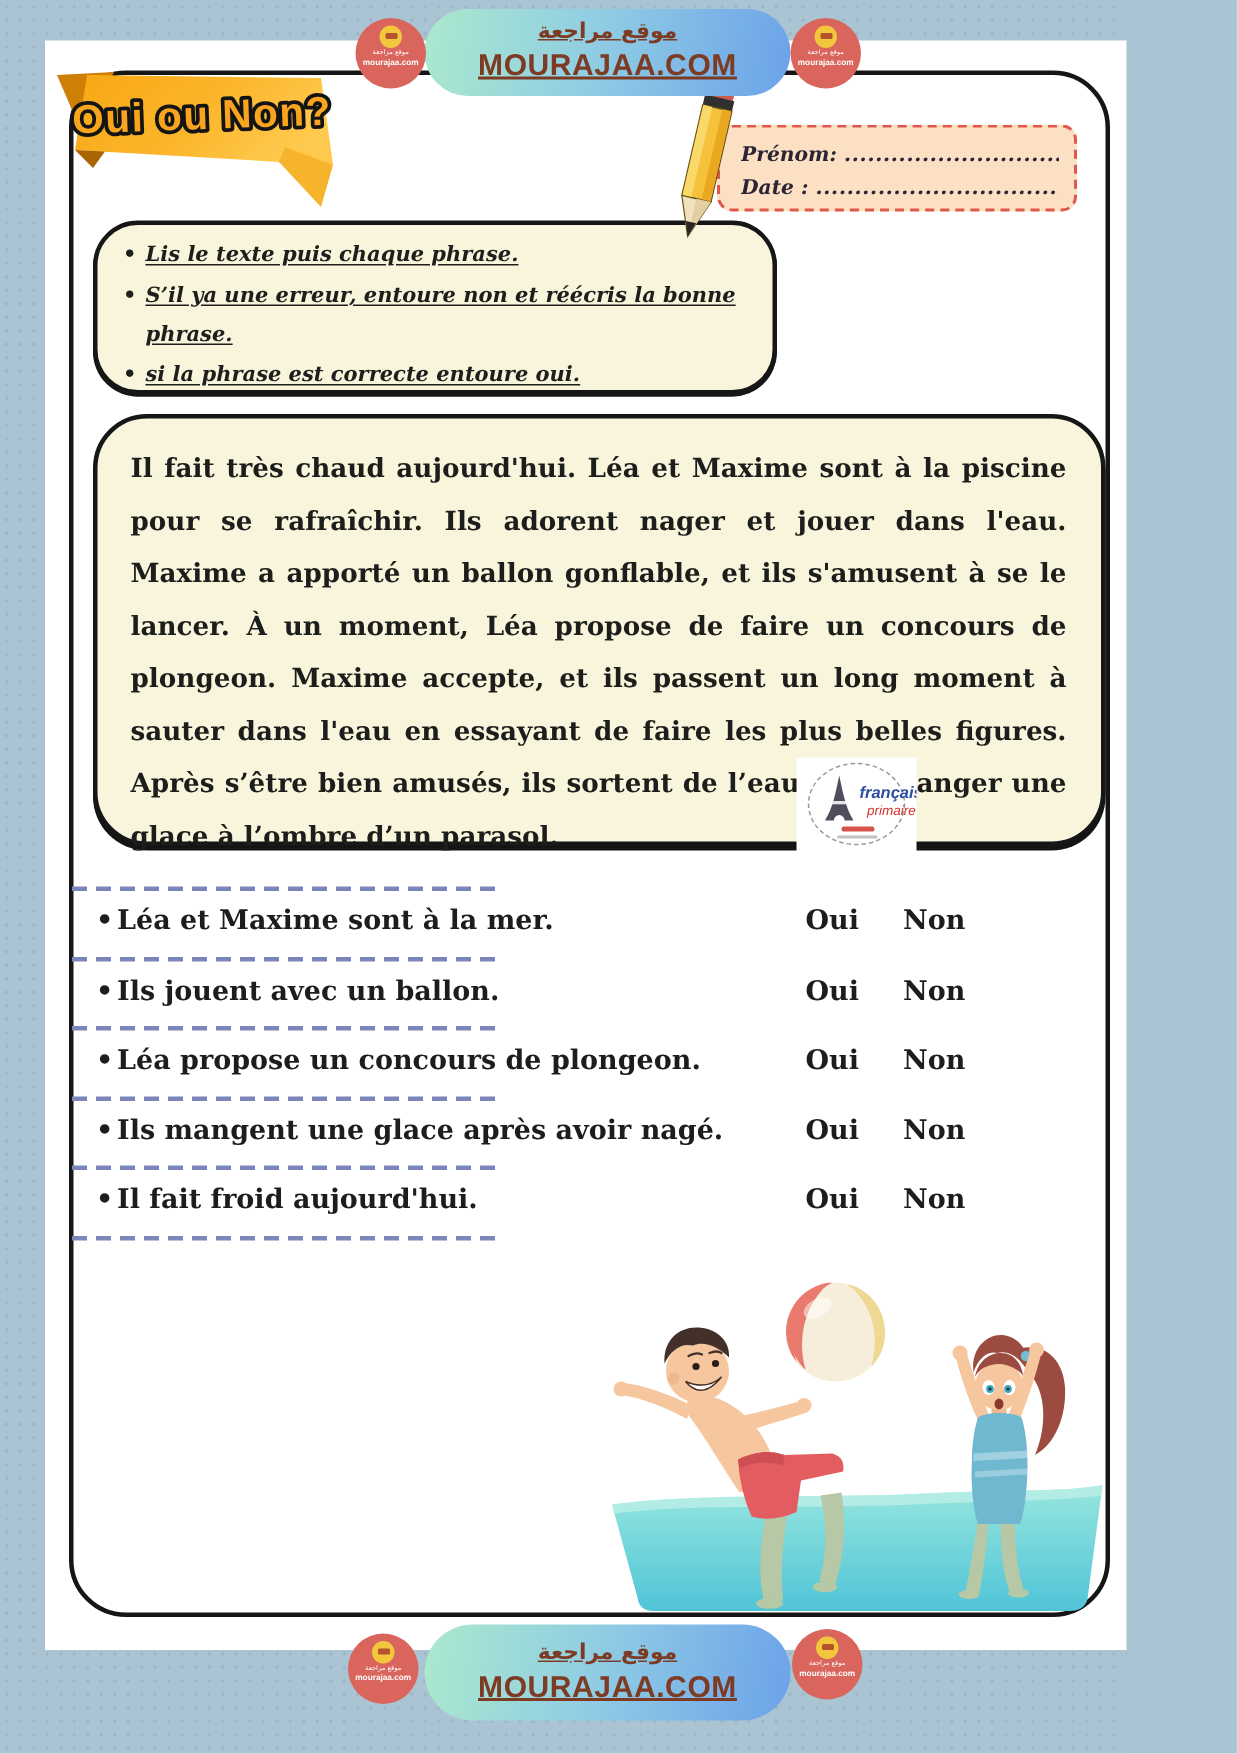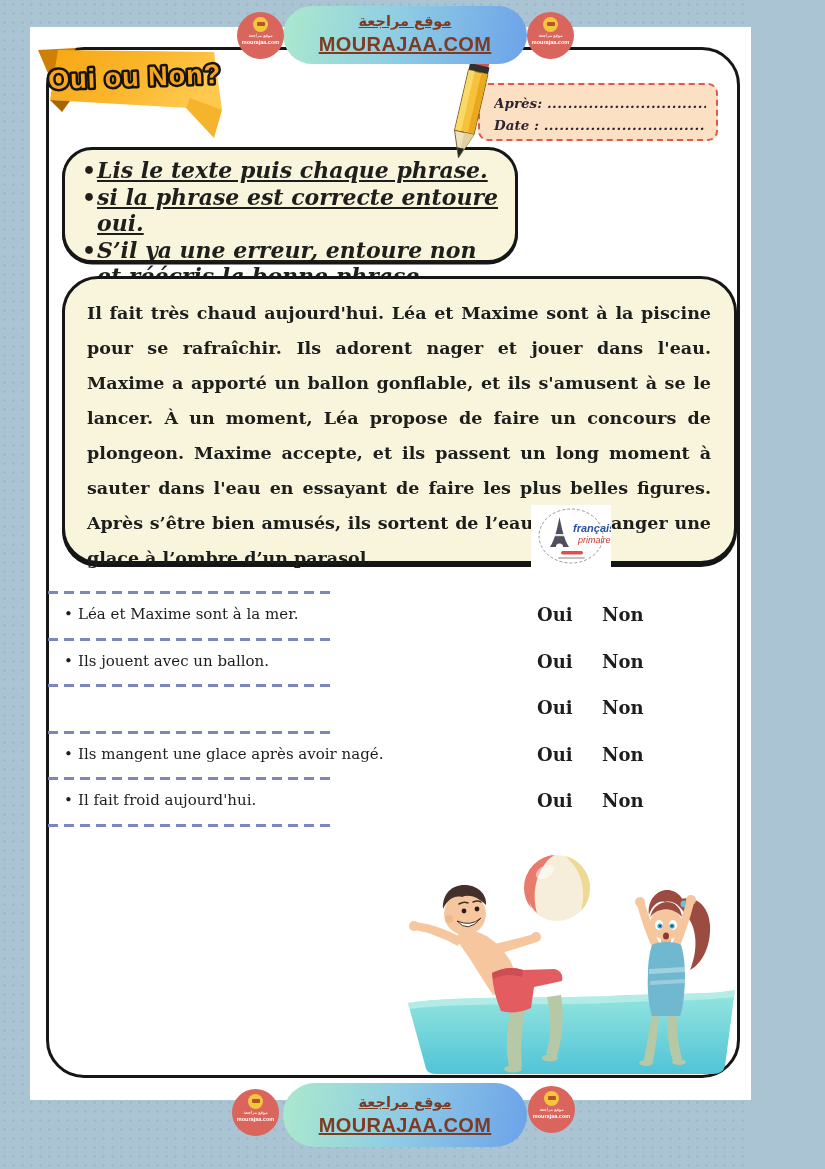--- a/index.html
+++ b/index.html
@@ -39,39 +39,39 @@
   .namebox{position:absolute;left:478px;top:83px;width:240px;height:58px;box-sizing:border-box;z-index:3;
     background:#fce0c4;border:2px dashed #e0574b;border-radius:10px;padding:7px 10px 0 14px;}
   .nd-line{font-style:italic;font-weight:700;font-size:13.5px;line-height:22px;color:#2a2433;
     white-space:nowrap;overflow:hidden;}
   .nd-line .dots{font-weight:600;letter-spacing:.5px;}
 
   
   .instrbox{position:absolute;left:62px;top:147px;width:456px;height:116px;box-sizing:border-box;z-index:2;
     background:#f8f5dc;border:3px solid #161616;border-radius:30px;padding:7px 12px 0 16px;
     box-shadow:0 1.5px 0 #161616;}
-  .instr-item{position:relative;padding-left:16px;font-style:italic;font-weight:600;font-size:22px;
+  .instr-item{position:relative;padding-left:16px;font-style:italic;font-weight:600;font-size:14px;
     line-height:26.5px;color:#1e1e1c;}
   .instr-item::before{content:"•";position:absolute;left:1px;top:0;font-style:normal;}
   .instr-item .u{text-decoration:underline;text-underline-offset:2px;}
 
   
   .textbox{position:absolute;left:62px;top:276px;width:675px;height:288px;box-sizing:border-box;z-index:2;
     background:#f8f5dc;border:3px solid #161616;border-radius:36px;padding:17px 23px 0 22px;
     box-shadow:0 3px 0 #141414;}
   .reading{font-size:17.5px;font-weight:600;line-height:35px;color:#1d1d1b;text-align:justify;}
   .minilogo{position:absolute;left:531px;top:505px;width:80px;height:66px;background:#fff;z-index:3;}
 
   
   .questions{position:absolute;left:46px;top:591px;width:694px;z-index:2;}
   .qrow{position:relative;height:46.5px;}
   .dashline{position:absolute;left:2px;top:0;width:286px;height:3px;
     background:repeating-linear-gradient(90deg,#7c86bd 0 10px,transparent 10px 16px);}
   .qtext{position:absolute;left:18px;top:50%;transform:translateY(-50%);
-    font-size:15px;font-weight:400;color:#1d1d1b;padding-left:14px;white-space:nowrap;}
+    font-size:18px;font-weight:700;color:#1d1d1b;padding-left:14px;white-space:nowrap;}
   .qtext::before{content:"•";position:absolute;left:0;top:0;}
   .opt{position:absolute;top:50%;transform:translateY(-50%);width:60px;
     font-size:18px;font-weight:600;color:#1d1d1b;cursor:pointer;}
   .opt-oui{left:491px;}
   .opt-non{left:556px;}
 
   
   .illu{position:absolute;left:395px;top:845px;width:345px;height:232px;z-index:2;}
 </style>
 </head>
@@ -126,36 +126,36 @@
         <rect x="27.5" y="19" width="6" height="62" fill="#e9a81f"></rect>
         <polygon points="14,81 34,81 24,107" fill="#f0e1bf" stroke="#6b5213" stroke-width="0.8"></polygon>
         <polygon points="24,81 34,81 24,107" fill="#e2cfa2"></polygon>
         <polygon points="20.5,97 27.5,97 24,107" fill="#262626"></polygon>
       </g>
     </svg>
   </div>
 
   <div class="namebox">
     <div class="nd-line">
-      <span>Après:</span>
+      <span>Prénom:</span>
       <span class="dots">..............................................................</span>
     </div>
     <div class="nd-line">
       <span>Date :</span>
       <span class="dots">..................................................................</span>
     </div>
   </div>
 
   <div class="instrbox">
     <div class="instr-item">
       <span class="u">Lis le texte puis chaque phrase.</span></div>
     <div class="instr-item">
+      <span class="u">S’il ya une erreur, entoure non et réécris la bonne phrase.</span></div>
+    <div class="instr-item">
       <span class="u">si la phrase est correcte entoure oui.</span></div>
-    <div class="instr-item">
-      <span class="u">S’il ya une erreur, entoure non et réécris la bonne phrase.</span></div>
   </div>
 
   <div class="textbox">
     <div class="reading">Il fait très chaud aujourd'hui. Léa et Maxime sont à la piscine pour se rafraîchir. Ils adorent nager et jouer dans l'eau. Maxime a apporté un ballon gonflable, et ils s'amusent à se le lancer. À un moment, Léa propose de faire un concours de plongeon. Maxime accepte, et ils passent un long moment à sauter dans l'eau en essayant de faire les plus belles figures. Après s’être bien amusés, ils sortent de l’eau pour manger une glace à l’ombre d’un parasol.</div>
   </div>
 
   <div class="minilogo">
     <svg width="80" height="66" viewBox="0 0 80 66">
       <ellipse cx="40" cy="31" rx="32" ry="27" fill="none" stroke="#9a9a9a" stroke-width="1" stroke-dasharray="3,2"></ellipse>
       <path d="M28.5,12 C31,24 33,34 38,42 L19,42 C24,34 26,24 28.5,12 Z" fill="#4f4f5c"></path>
@@ -176,20 +176,21 @@
       <div class="opt opt-non">Non</div>
     </div>
     <div class="qrow">
       <div class="dashline"></div>
       <div class="qtext">Ils jouent avec un ballon.</div>
       <div class="opt opt-oui">Oui</div>
       <div class="opt opt-non">Non</div>
     </div>
     <div class="qrow">
       <div class="dashline"></div>
+      <div class="qtext">Léa propose un concours de plongeon.</div>
       <div class="opt opt-oui">Oui</div>
       <div class="opt opt-non">Non</div>
     </div>
     <div class="qrow">
       <div class="dashline"></div>
       <div class="qtext">Ils mangent une glace après avoir nagé.</div>
       <div class="opt opt-oui">Oui</div>
       <div class="opt opt-non">Non</div>
     </div>
     <div class="qrow">

